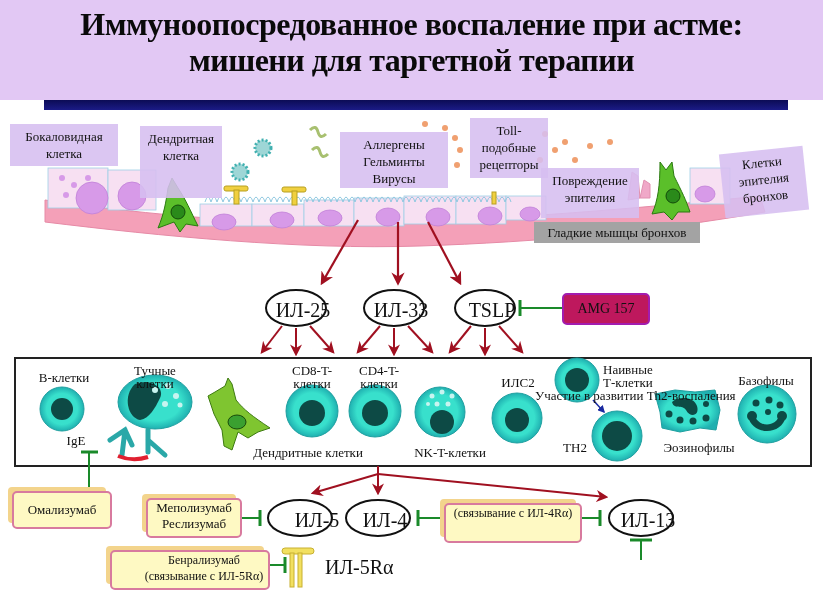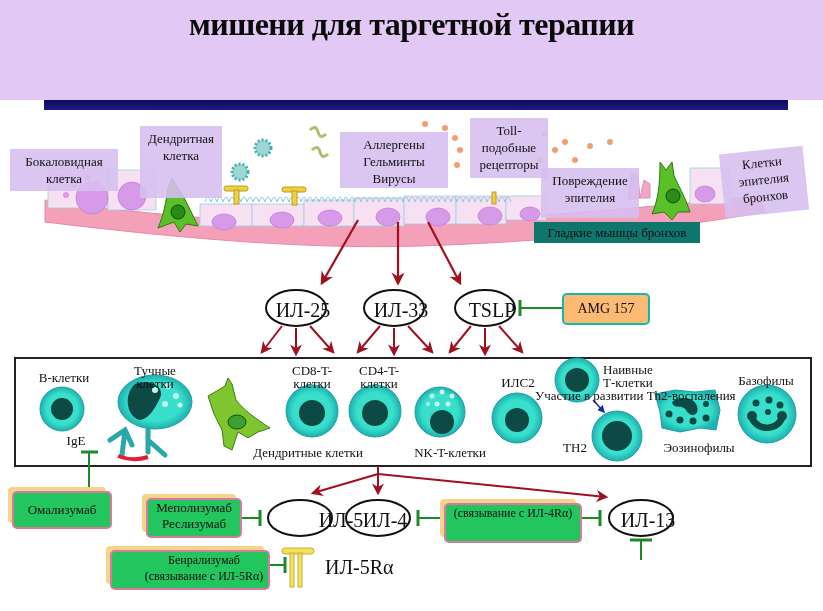--- a/index.html
+++ b/index.html
@@ -10,32 +10,33 @@
   #title { left:0; top:6px; width:823px; text-align:center; font-weight:bold;
            font-size:32px; line-height:36px; color:#0a0a0a; letter-spacing:-0.5px; }
   #navy-bar { left:44px; top:100px; width:744px; height:10px;
               background:linear-gradient(#0c0c55,#1b1b86); }
   svg#scene { position:absolute; left:0; top:0; }
   .lbl { position:absolute; background:rgba(214,190,240,0.88); text-align:center;
          font-size:13px; line-height:17px; color:#111; padding:4px 4px; }
   .lbl span { display:block; }
   .cell-lbl { position:absolute; font-size:13px; line-height:13px; text-align:center; color:#111; }
   .oval-lbl { position:absolute; font-size:20px; text-align:center; color:#111;padding-left:7px; }
-  .drug { position:absolute; background:#22c55e; border:2px solid #d87a9e; border-radius:5px;
+  .drug { position:absolute; background:#fef9c3; border:2px solid #d87a9e; border-radius:5px;
           text-align:center; font-size:13px; line-height:16px; color:#111;
           box-shadow:-5px -5px 0 -1px #f3d48c; }
   .drug span { display:block; }
-  #amg { position:absolute; background:#fdba74; border:2px solid #14b8a6; border-radius:5px;
+  #amg { position:absolute; background:#be185d; border:2px solid #a21caf; border-radius:5px;
          text-align:center; font-size:14px; line-height:28px; color:#111; }
 </style>
 </head>
 <body>
 
 <div class="abs" id="title-band"></div>
 <div class="abs" id="title">
+  <div>Иммуноопосредованное воспаление при астме:</div>
   <div>мишени для таргетной терапии</div>
 </div>
 <div class="abs" id="navy-bar"></div>
 
 <svg id="scene" width="823" height="611" viewBox="0 0 823 611">
   <defs>
     <marker id="arr" viewBox="0 0 10 10" refX="8" refY="5" markerWidth="6" markerHeight="6" orient="auto-start-reverse">
       <path d="M0,0 L10,5 L0,10 L3,5 z" fill="#a01020"></path>
     </marker>
     <marker id="arrb" viewBox="0 0 10 10" refX="8" refY="5" markerWidth="5" markerHeight="5" orient="auto">
@@ -253,21 +254,21 @@
       <line x1="285" y1="557" x2="285" y2="573" stroke-width="3"></line>
   </g>
 
   <g fill="#f2e060" stroke="#c8b030">
     <rect x="282" y="548" width="32" height="6" rx="3"></rect>
     <rect x="290" y="553" width="4" height="34"></rect>
     <rect x="298" y="553" width="4" height="34"></rect>
   </g>
 </svg>
 
-<div class="lbl" style="left:10px;top:124px;width:100px;margin-top:25px;">
+<div class="lbl" style="left:10px;top:124px;width:100px;">
   <span>Бокаловидная</span>
   <span>клетка</span>
 </div>
 <div class="lbl" style="left:140px;top:126px;width:74px;height:64px;">
   <span>Дендритная</span>
   <span>клетка</span>
 </div>
 <div class="lbl" style="left:340px;top:132px;width:100px;height:48px;">
   <span>Аллергены</span>
   <span>Гельминты</span>
@@ -280,21 +281,21 @@
 </div>
 <div class="lbl" style="left:541px;top:168px;width:90px;height:42px;">
   <span>Повреждение</span>
   <span>эпителия</span>
 </div>
 <div class="lbl" style="left:722px;top:150px;width:76px;height:56px;transform:rotate(-6deg);">
   <span>Клетки</span>
   <span>эпителия</span>
   <span>бронхов</span>
 </div>
-<div class="lbl" style="left:534px;top:222px;width:162px;padding:2px 2px;background:#0f766e;">
+<div class="lbl" style="left:534px;top:222px;width:162px;padding:2px 2px;background:#a3a3a3;">
   <span>Гладкие мышцы бронхов</span>
 </div>
 
 <div class="oval-lbl" style="left:266px;top:299px;width:60px;">ИЛ-25</div>
 <div class="oval-lbl" style="left:364px;top:299px;width:60px;">ИЛ-33</div>
 <div class="oval-lbl" style="left:455px;top:299px;width:60px;">TSLP</div>
 <div id="amg" style="left:562px;top:293px;width:84px;height:28px;">AMG 157</div>
 <div class="cell-lbl" style="left:535px;top:341px;font-size:13px;text-align:left;margin-top:48px;">Участие в развитии Th2-воспаления</div>
 
 <div class="cell-lbl" style="left:34px;top:371px;width:60px;">В-клетки</div>
@@ -315,21 +316,21 @@
 <div class="cell-lbl" style="left:404px;top:446px;width:92px;">NK-T-клетки</div>
 <div class="cell-lbl" style="left:496px;top:376px;width:44px;">ИЛС2</div>
 <div class="cell-lbl" style="left:603px;top:363px;width:60px;text-align:left;">
   <div>Наивные</div>
   <div>Т-клетки</div>
 </div>
 <div class="cell-lbl" style="left:558px;top:441px;width:34px;">TH2</div>
 <div class="cell-lbl" style="left:654px;top:441px;width:90px;">Эозинофилы</div>
 <div class="cell-lbl" style="left:730px;top:374px;width:72px;">Базофилы</div>
 
-<div class="oval-lbl" style="left:270px;top:509px;width:80px;margin-left:24px;">ИЛ-5</div>
+<div class="oval-lbl" style="left:270px;top:509px;width:80px;">ИЛ-5</div>
 <div class="oval-lbl" style="left:348px;top:509px;width:60px;">ИЛ-4</div>
 <div class="oval-lbl" style="left:611px;top:509px;width:60px;">ИЛ-13</div>
 <div class="oval-lbl" style="left:318px;top:556px;text-align:left;">ИЛ-5Rα</div>
 
 <div class="drug" style="left:12px;top:491px;width:96px;height:34px;line-height:34px;">
   <span>Омализумаб</span>
 </div>
 <div class="drug" style="left:146px;top:498px;width:92px;height:36px;">
   <span>Меполизумаб</span>
   <span>Реслизумаб</span>

